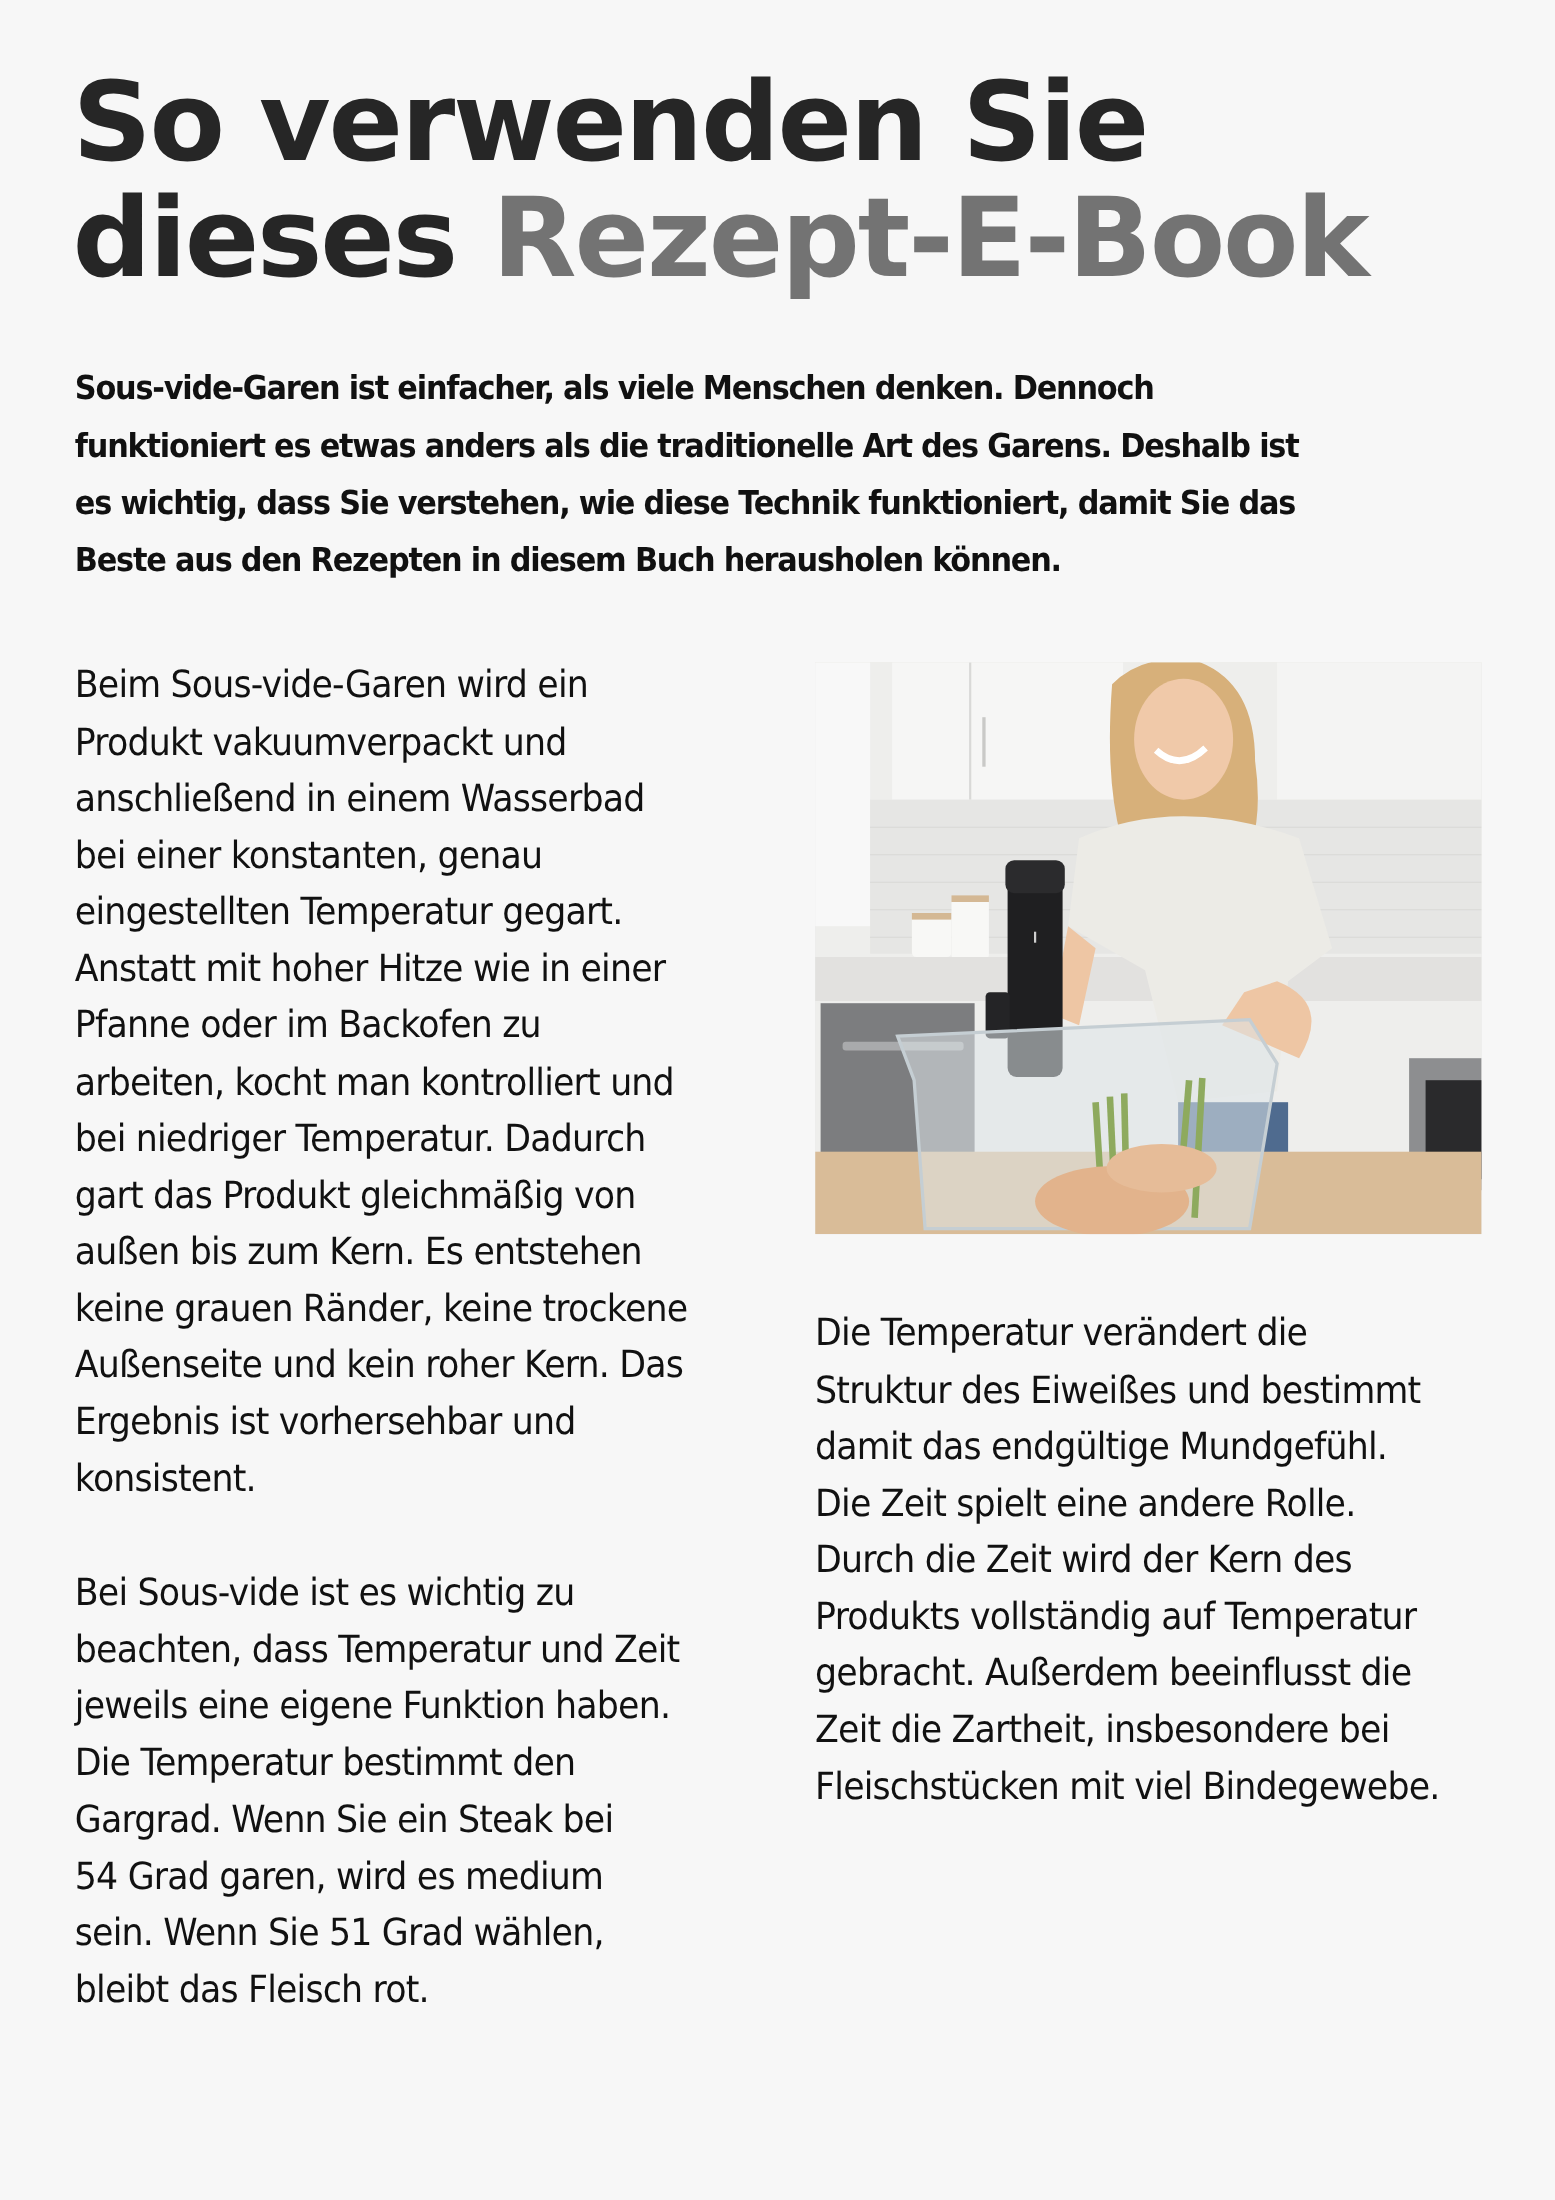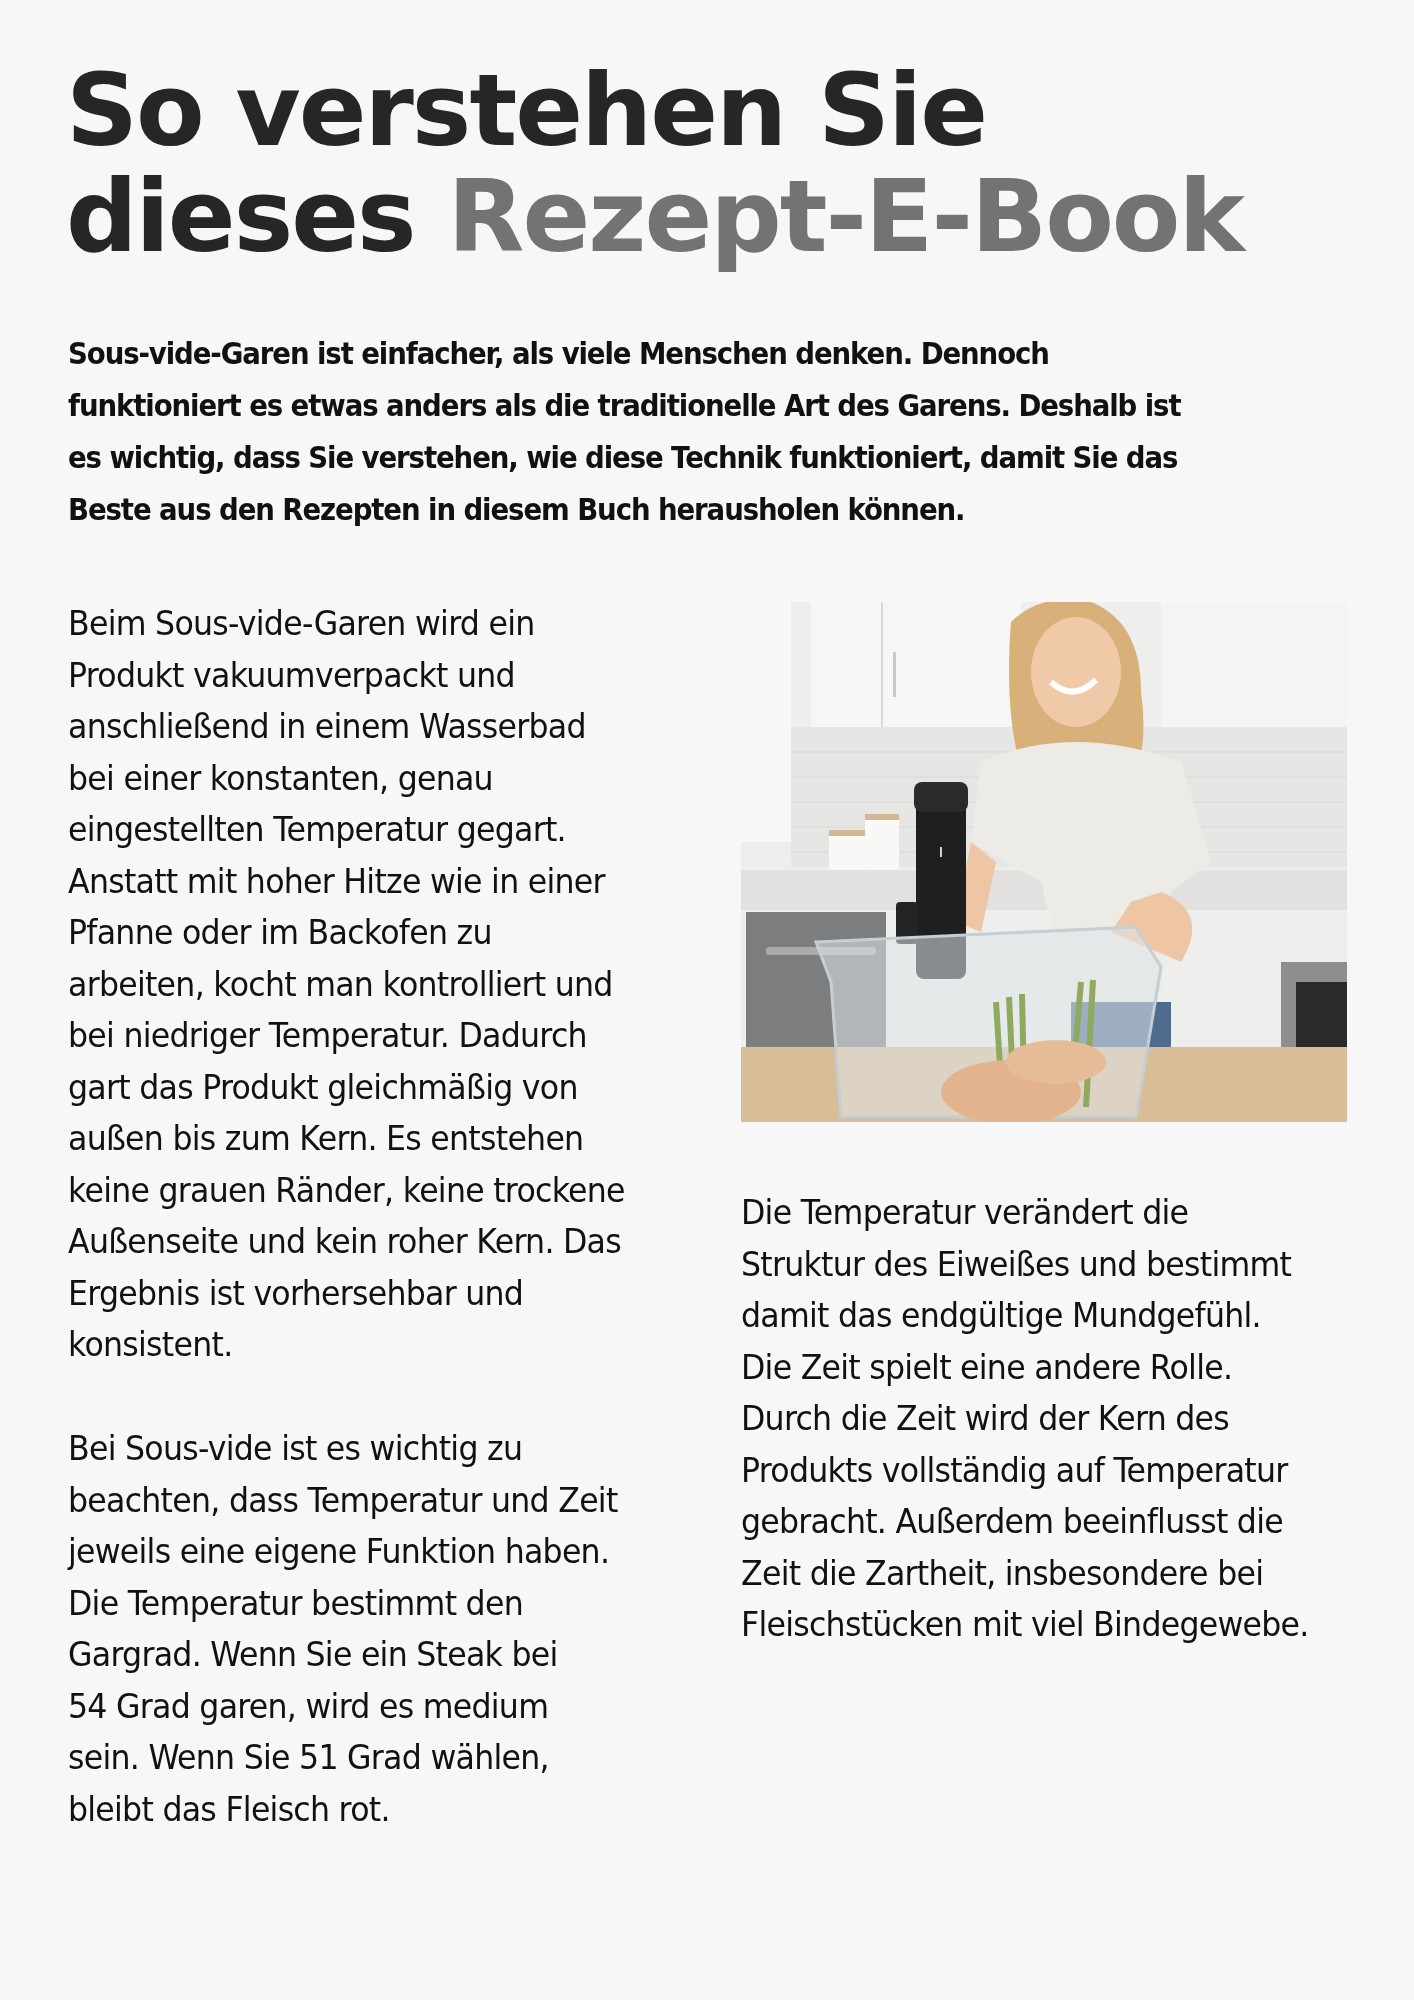--- a/index.html
+++ b/index.html
@@ -58,21 +58,21 @@
       width: 606px; height: 520px;
       overflow: hidden;
       background: #ecebe8;
     }
     .photo svg { display: block; width: 100%; height: 100%; }
   </style>
 </head>
 <body>
 
 <h1 class="title">
-  <span style="display:block">So verstehen Sie</span>
+  <span style="display:block">So verwenden Sie</span>
   <span style="display:block">
     <span>dieses </span><span class="accent">Rezept-E-Book</span>
   </span>
 </h1>
 
 <div class="lead">
   <span>Sous-vide-Garen ist einfacher, als viele Menschen denken. Dennoch</span>
   <span>funktioniert es etwas anders als die traditionelle Art des Garens. Deshalb ist</span>
   <span>es wichtig, dass Sie verstehen, wie diese Technik funktioniert, damit Sie das</span>
   <span>Beste aus den Rezepten in diesem Buch herausholen können.</span>

